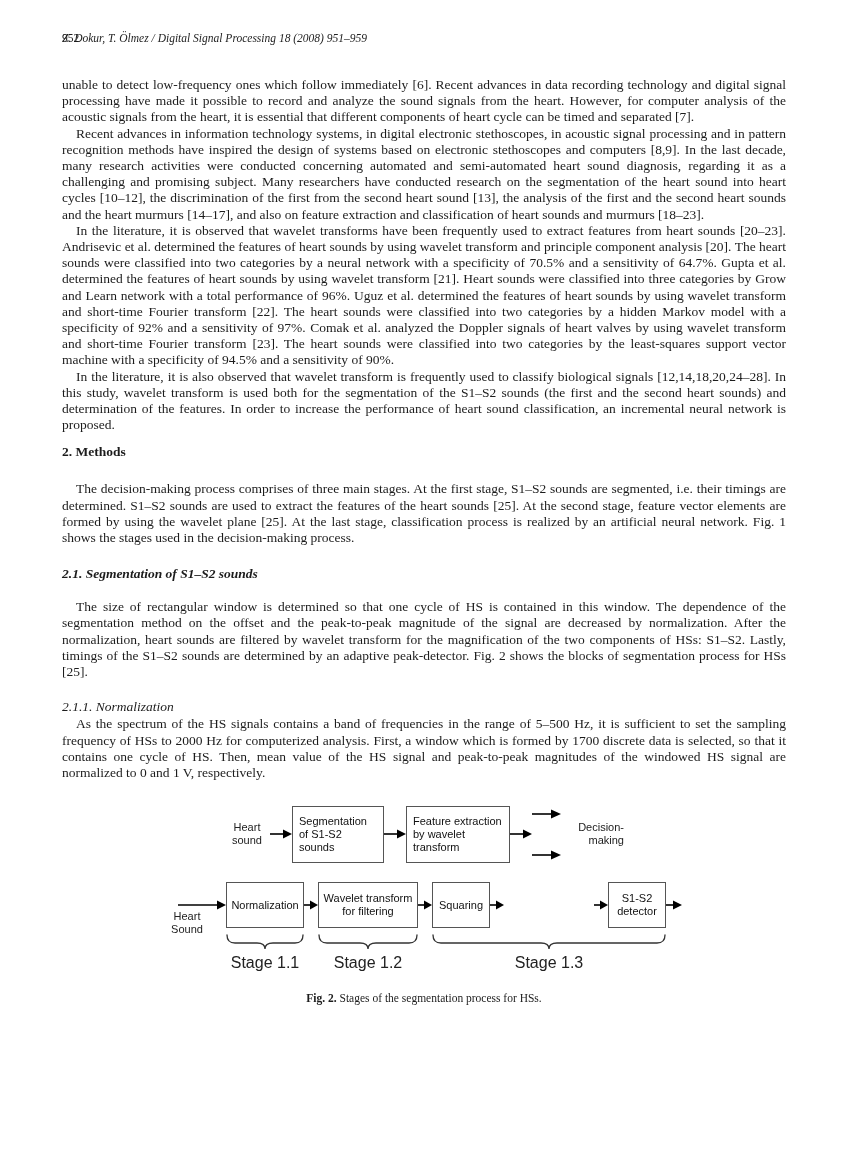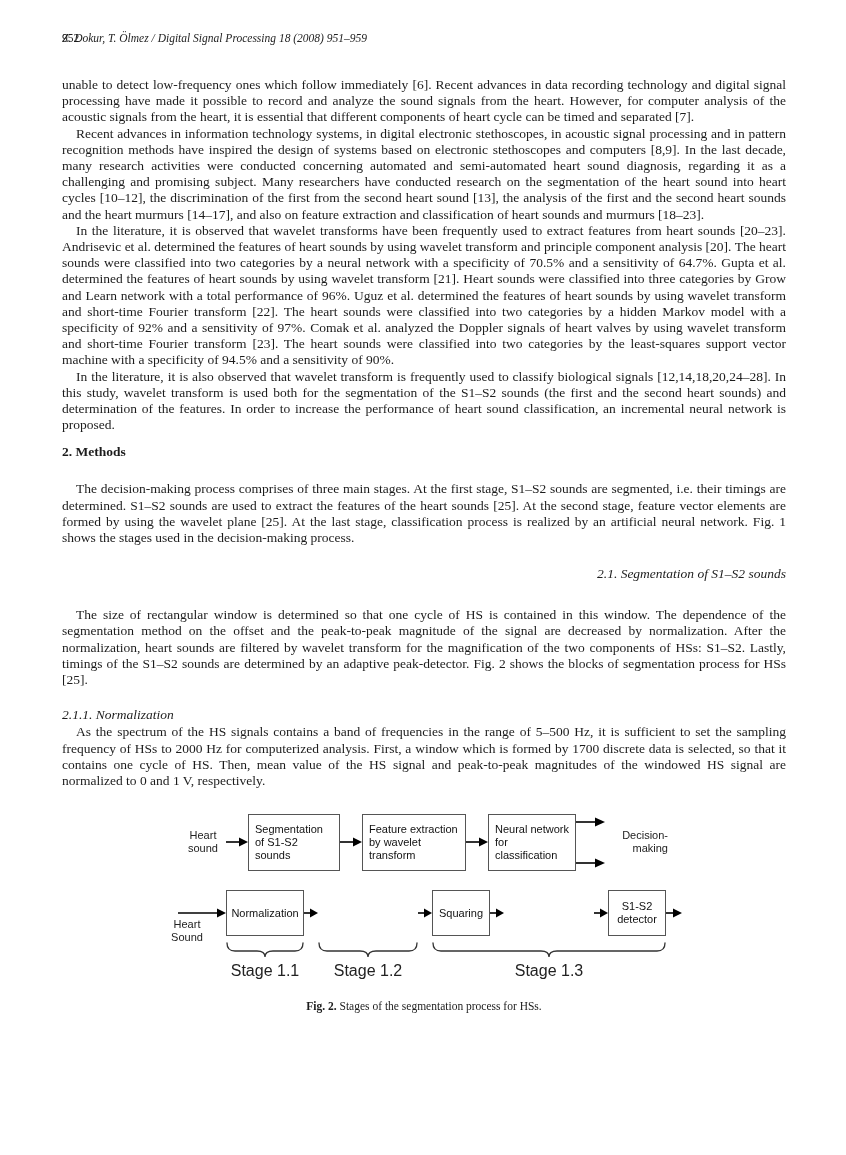--- a/index.html
+++ b/index.html
@@ -31,22 +31,22 @@
     line-height:16.2px;
     text-align:justify;
     text-indent:14px;
   }
   .body-text p.noindent { text-indent:0; }
   h2.sec {
     font-size:13.5px; font-weight:bold;
     margin-top:11px; margin-bottom:21px;
   }
   h3.subsec {
-    font-size:13.5px; font-weight:normal; font-style:italic;
-    margin-top:20px; margin-bottom:25px;text-align:right;
+    font-size:13.5px; font-weight:bold; font-style:italic;
+    margin-top:20px; margin-bottom:17px;
   }
   h4.subsubsec {
     font-size:13.5px; font-weight:normal; font-style:italic;
     margin-top:19px; margin-bottom:1px;
   }
   
   .figwrap { font-family:"Liberation Sans", sans-serif; }
   .fig1-row {
     margin-top:23px;
     display:flex; align-items:center; justify-content:center;
@@ -131,21 +131,20 @@
       <div class="fbox box-seg">Segmentation of S1-S2 sounds</div>
       <svg class="arr" width="22" height="12" viewBox="0 0 22 12">
         <line x1="0" y1="6" x2="14" y2="6" stroke="#000" stroke-width="1.6"></line>
         <polygon points="13,1.5 22,6 13,10.5" fill="#000"></polygon>
       </svg>
       <div class="fbox box-feat">Feature extraction by wavelet transform</div>
       <svg class="arr" width="22" height="12" viewBox="0 0 22 12">
         <line x1="0" y1="6" x2="14" y2="6" stroke="#000" stroke-width="1.6"></line>
         <polygon points="13,1.5 22,6 13,10.5" fill="#000"></polygon>
       </svg>
-      <div class="fbox box-nn">Neural network for classification</div>
       <svg class="dblarr" width="30" height="57" viewBox="0 0 30 57">
         <line x1="0" y1="8" x2="20" y2="8" stroke="#000" stroke-width="1.6"></line>
         <polygon points="19,3.5 29,8 19,12.5" fill="#000"></polygon>
         <line x1="0" y1="49" x2="20" y2="49" stroke="#000" stroke-width="1.6"></line>
         <polygon points="19,44.5 29,49 19,53.5" fill="#000"></polygon>
       </svg>
       <span class="flowlabel lab-dec">Decision-making</span>
     </div>
   </div>
 
@@ -157,20 +156,21 @@
       </div>
       <svg class="abs arr" style="left:14px;top:19px" width="48" height="12" viewBox="0 0 48 12">
         <line x1="0" y1="6" x2="40" y2="6" stroke="#000" stroke-width="1.6"></line>
         <polygon points="39,1.5 48,6 39,10.5" fill="#000"></polygon>
       </svg>
       <div class="abs fbox" style="left:62px;top:2px;width:78px">Normalization</div>
       <svg class="abs arr" style="left:140px;top:19px" width="14" height="12" viewBox="0 0 14 12">
         <line x1="0" y1="6" x2="7" y2="6" stroke="#000" stroke-width="1.6"></line>
         <polygon points="6,1.5 14,6 6,10.5" fill="#000"></polygon>
       </svg>
+      <div class="abs fbox" style="left:154px;top:2px;width:100px">Wavelet transform for filtering</div>
       <svg class="abs arr" style="left:254px;top:19px" width="14" height="12" viewBox="0 0 14 12">
         <line x1="0" y1="6" x2="7" y2="6" stroke="#000" stroke-width="1.6"></line>
         <polygon points="6,1.5 14,6 6,10.5" fill="#000"></polygon>
       </svg>
       <div class="abs fbox" style="left:268px;top:2px;width:58px">Squaring</div>
       <svg class="abs arr" style="left:326px;top:19px" width="14" height="12" viewBox="0 0 14 12">
         <line x1="0" y1="6" x2="7" y2="6" stroke="#000" stroke-width="1.6"></line>
         <polygon points="6,1.5 14,6 6,10.5" fill="#000"></polygon>
       </svg>
       <svg class="abs arr" style="left:430px;top:19px" width="14" height="12" viewBox="0 0 14 12">

